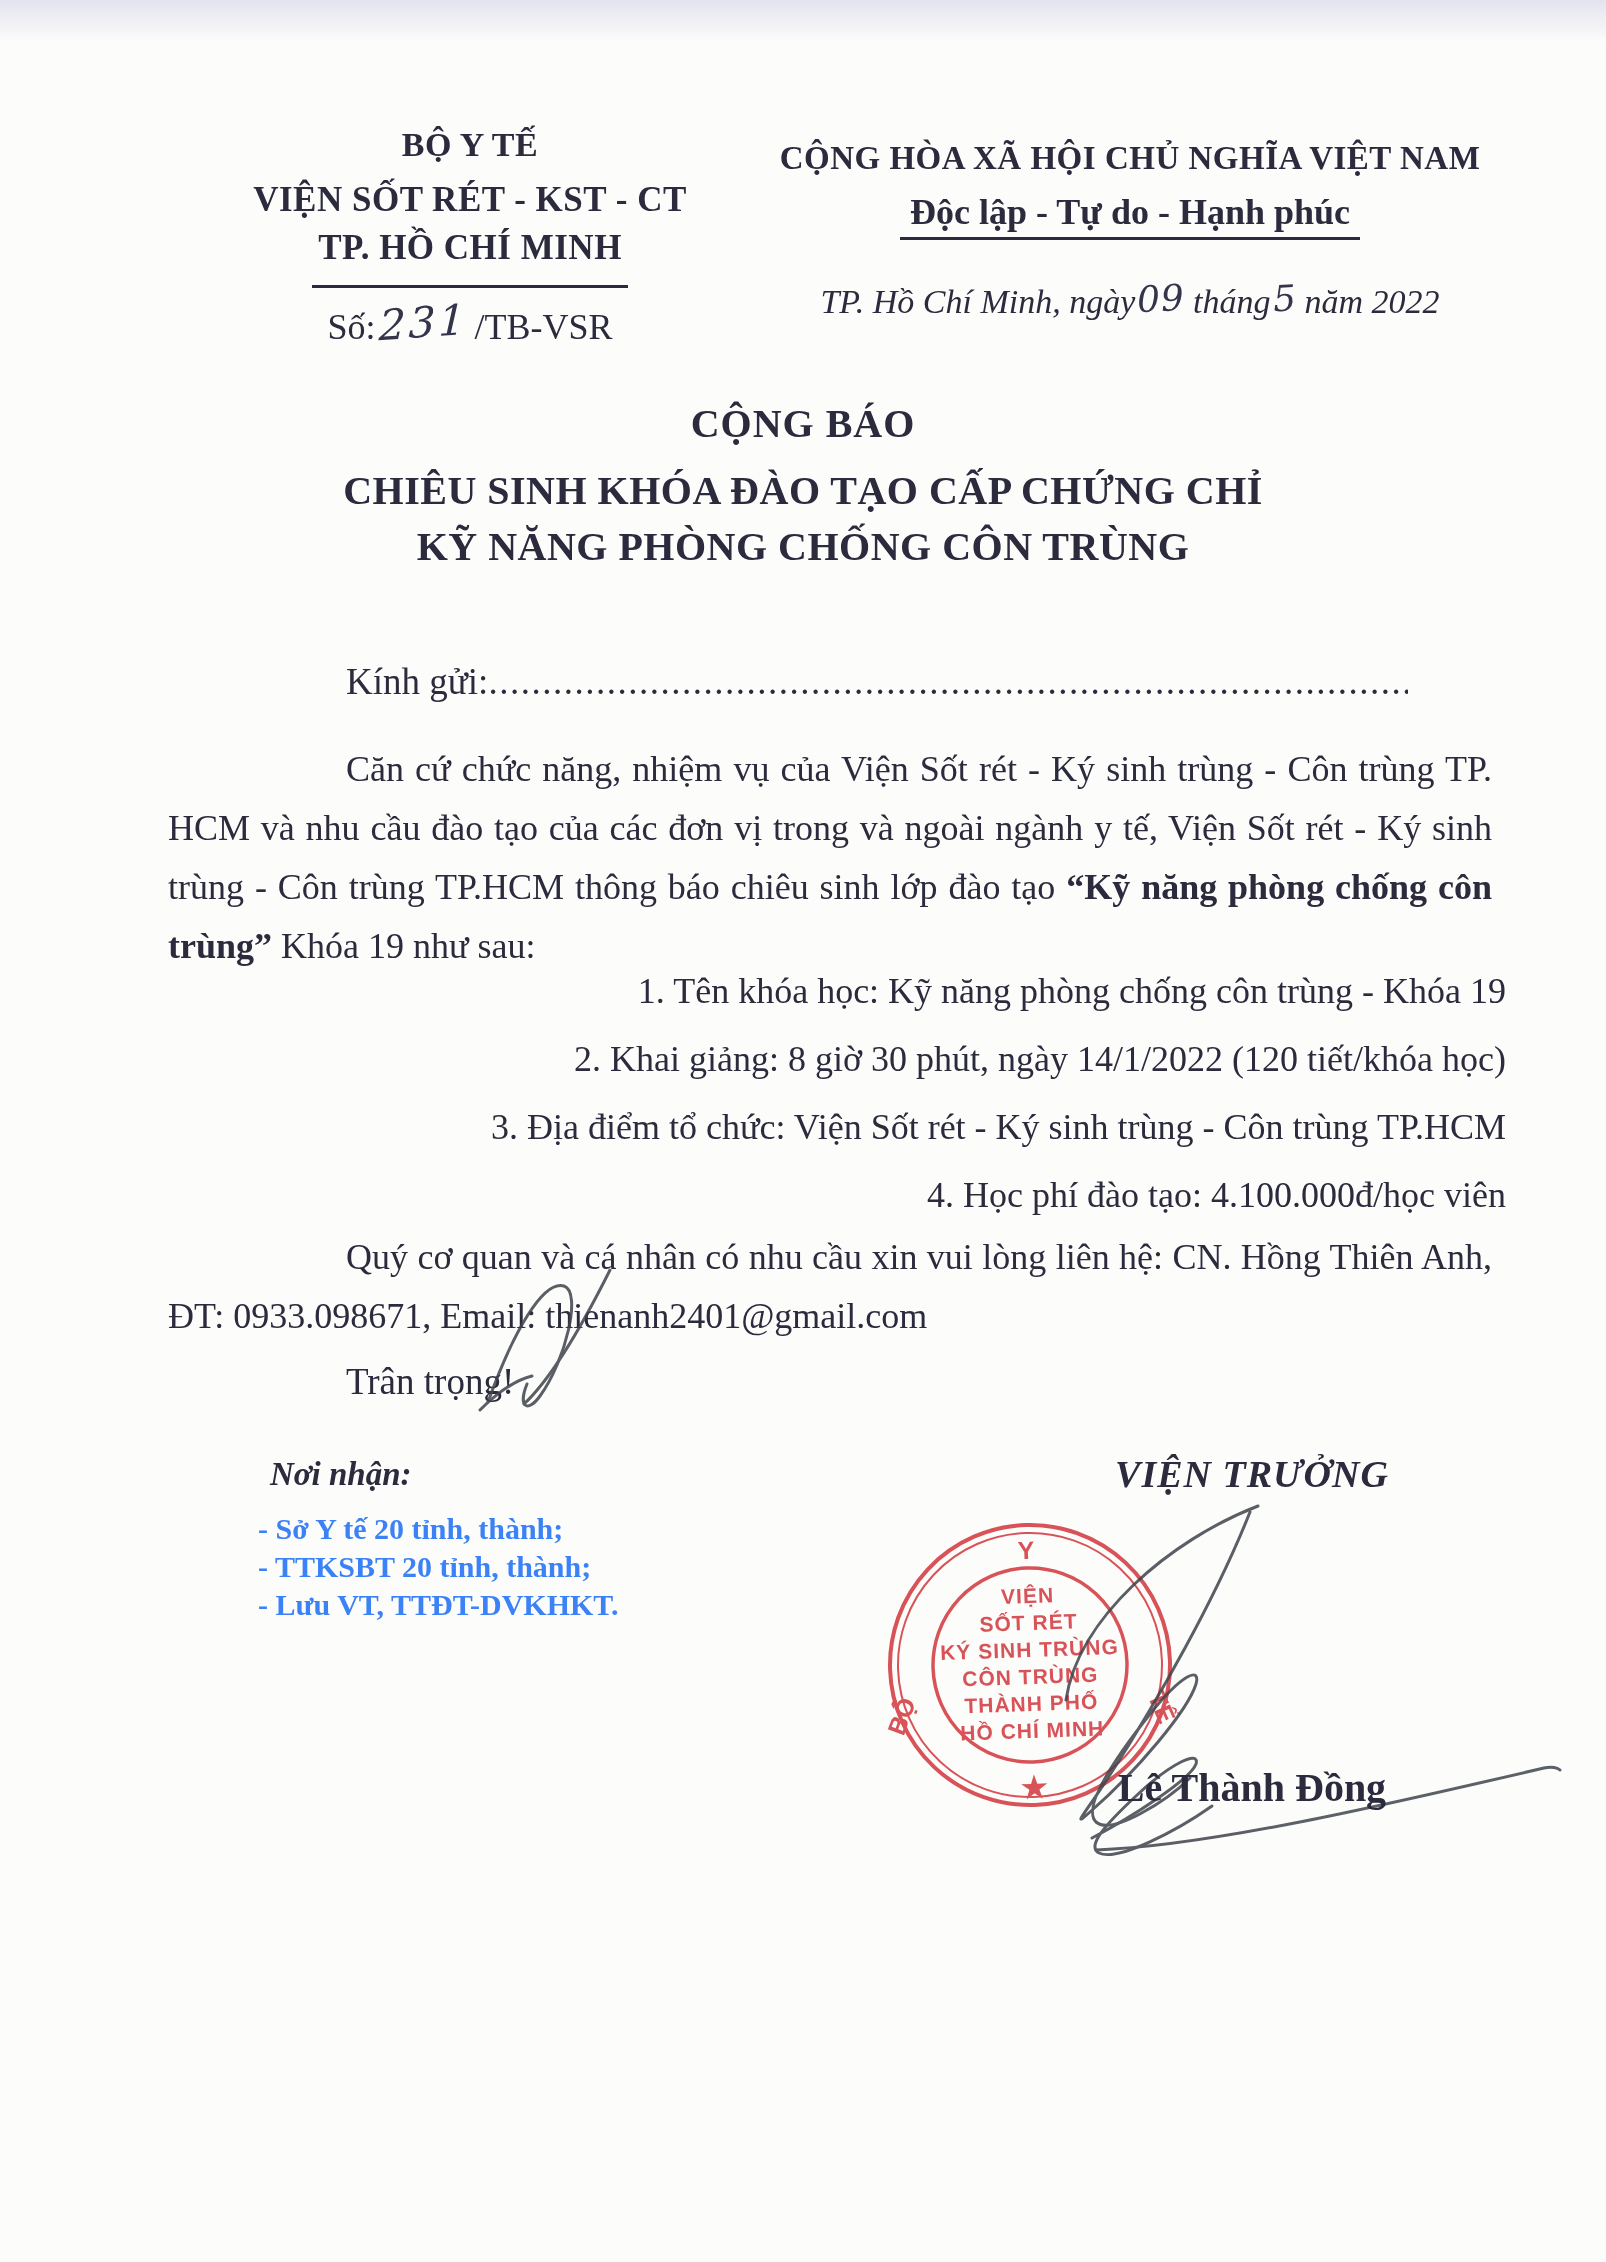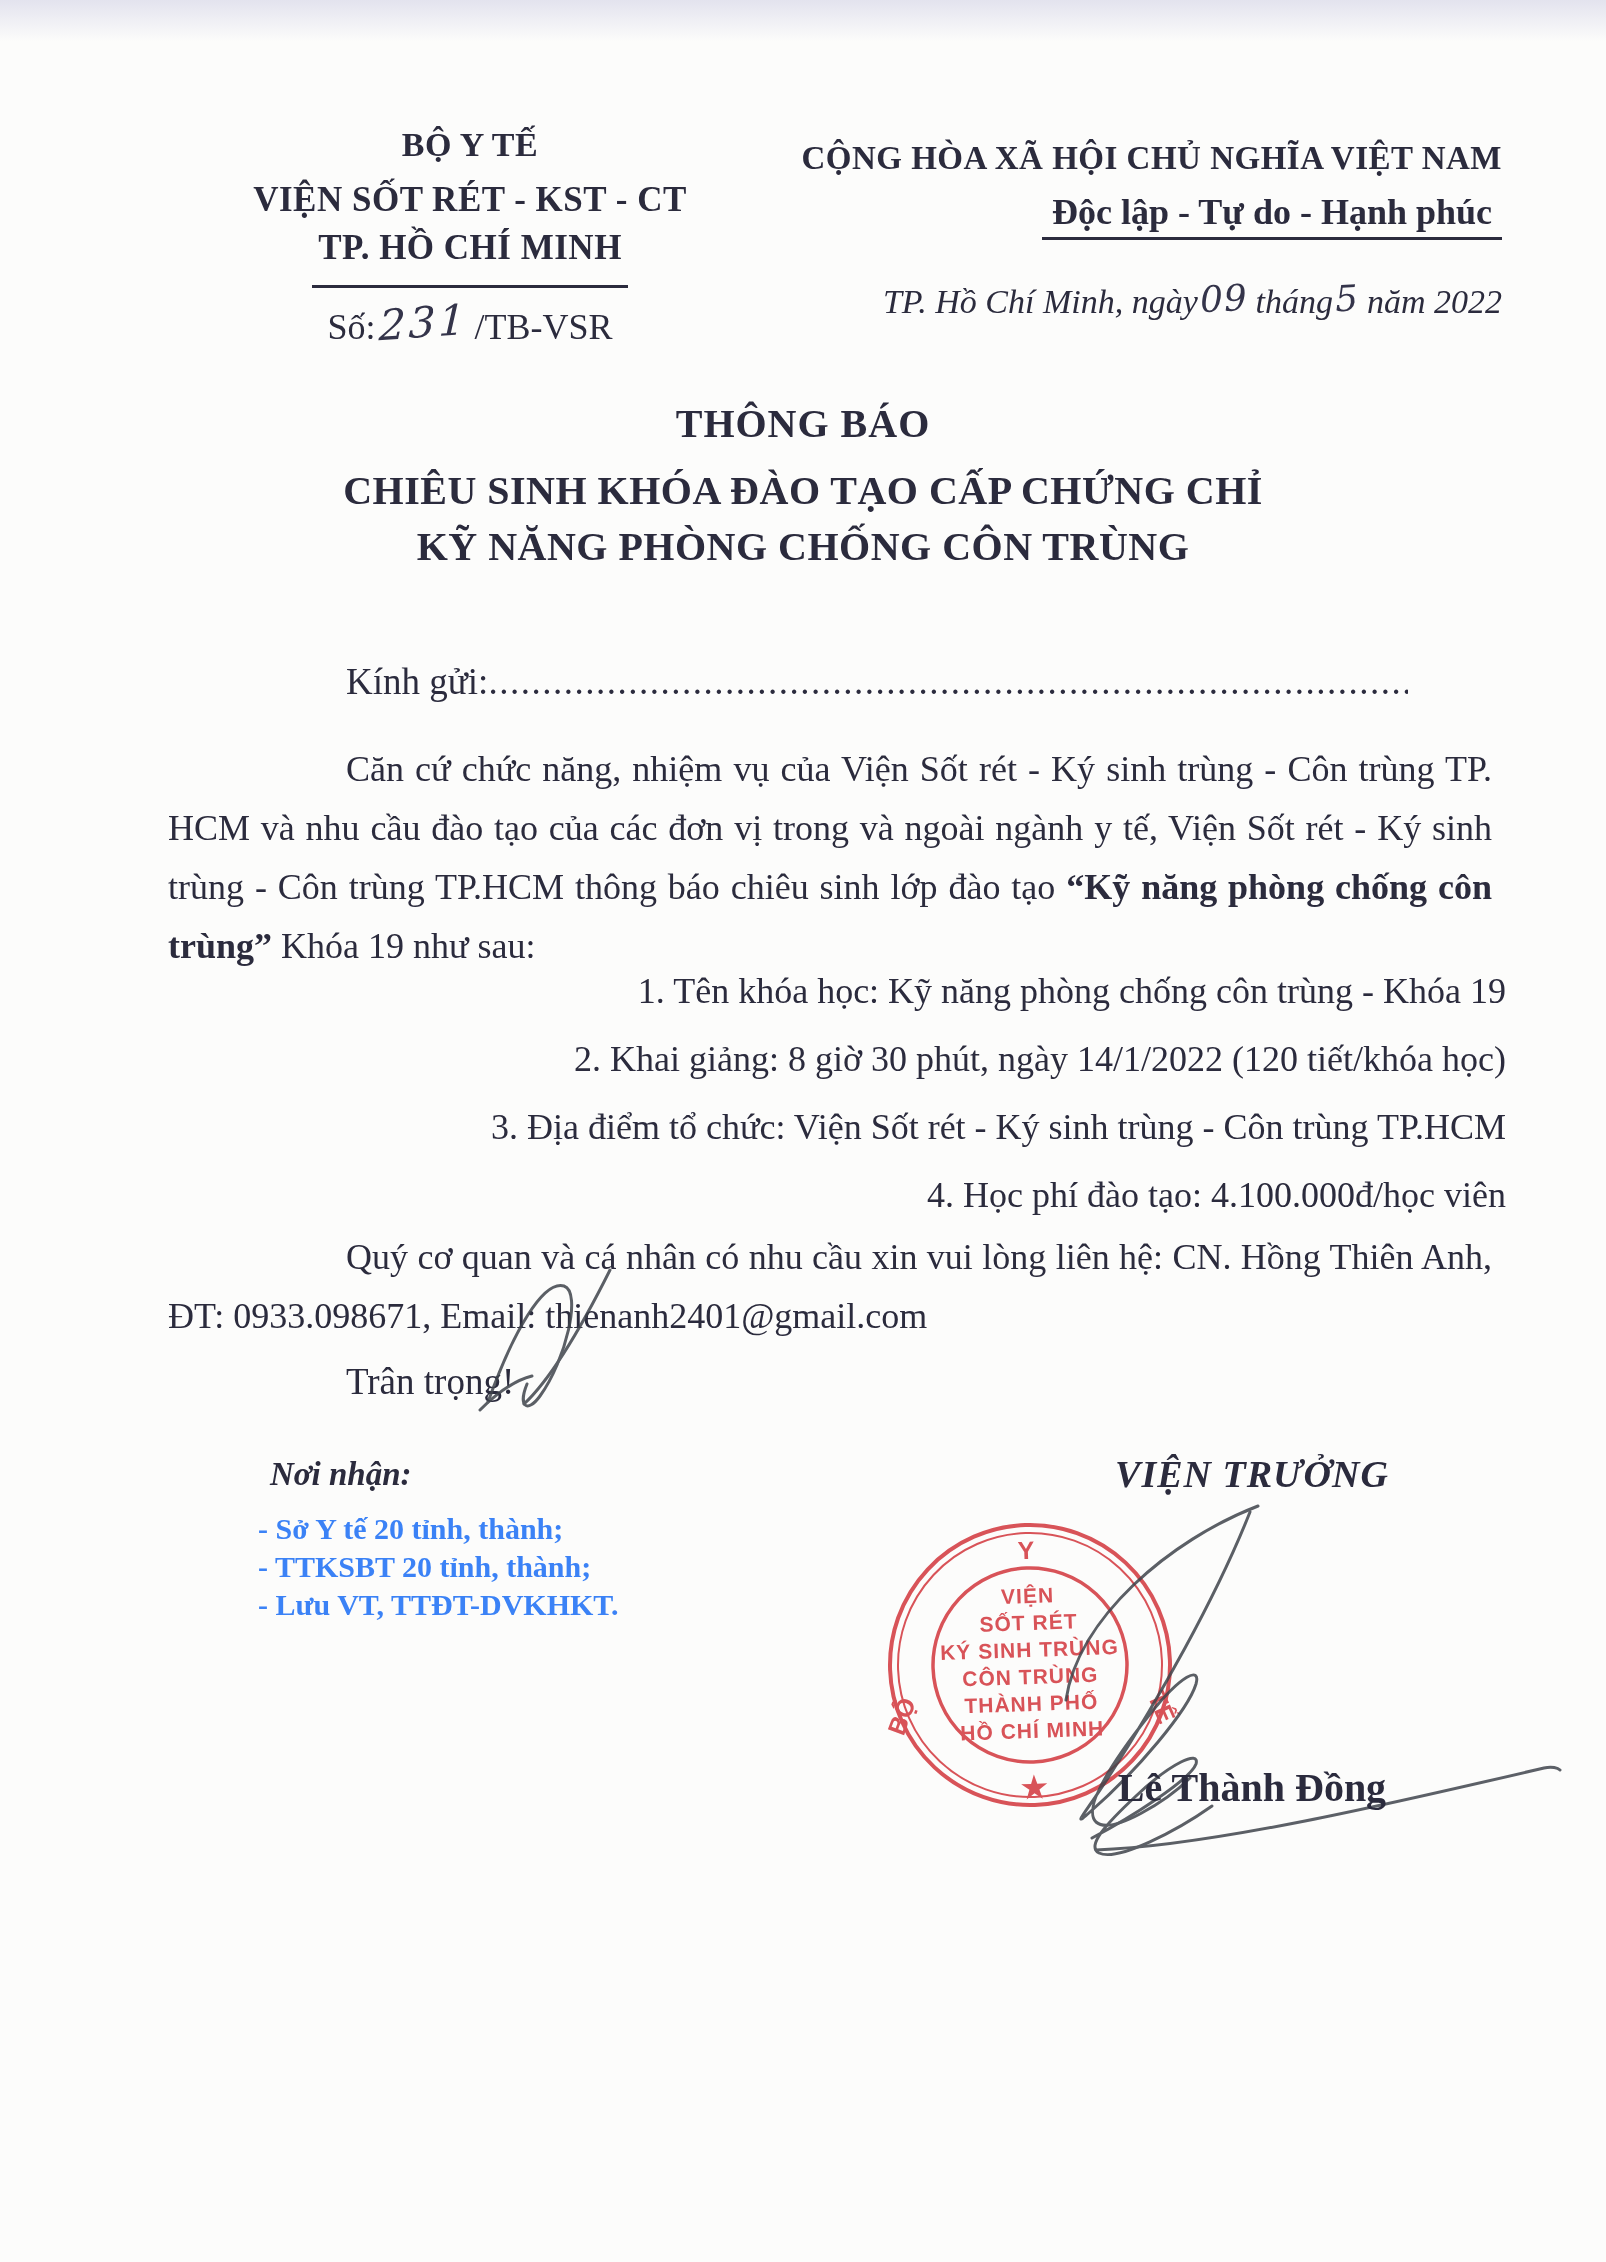--- a/index.html
+++ b/index.html
@@ -27,21 +27,21 @@
     font-family:"DejaVu Serif", serif;
     font-style:italic;
     font-weight:normal;
     font-size:42px;
     letter-spacing:3px;
     transform:rotate(-4deg) skewX(-6deg);
     color:#34344a;
     margin:0 6px 0 4px;
     position:relative;top:-2px;
   }
-  .hright{position:absolute;left:758px;top:140px;width:744px;text-align:right;}
+  .hright{position:absolute;left:758px;top:140px;width:744px;text-align:center;}
   .hr1{font-size:33px;font-weight:bold;letter-spacing:.5px;margin-bottom:14px;}
   .hr2{font-size:36px;font-weight:bold;}
   .hr2 .uline{padding:0 10px 4px 10px;}
   .date-line{font-size:34px;font-style:italic;margin-top:40px;white-space:nowrap;}
   .date-line .handwrite{font-size:36px;letter-spacing:1px;margin:0 8px 0 2px;transform:rotate(-3deg);}
   
   .title{position:absolute;left:0;top:400px;width:1606px;text-align:center;}
   .t1{font-size:40px;font-weight:bold;letter-spacing:1px;margin-bottom:20px;}
   .t2{font-size:40px;font-weight:bold;letter-spacing:.5px;margin-bottom:8px;line-height:48px;}
   
@@ -87,21 +87,21 @@
     <div class="so-line"><span>Số:</span><span class="handwrite">231</span><span>/TB-VSR</span></div>
   </div>
 
   <div class="hright">
     <div class="hr1">CỘNG HÒA XÃ HỘI CHỦ NGHĨA VIỆT NAM</div>
     <div class="hr2"><span class="uline">Độc lập - Tự do - Hạnh phúc</span></div>
     <div class="date-line"><span>TP. Hồ Chí Minh, ngày</span><span class="handwrite">09</span><span>tháng</span><span class="handwrite">5</span><span>năm 2022</span></div>
   </div>
 
   <div class="title">
-    <div class="t1">THÔNG BÁO</div>
+    <div class="t1">CỘNG BÁO</div>
     <div class="t2">CHIÊU SINH KHÓA ĐÀO TẠO CẤP CHỨNG CHỈ</div>
     <div class="t2">KỸ NĂNG PHÒNG CHỐNG CÔN TRÙNG</div>
   </div>
 
   <div class="salutation"><span>Kính gửi:</span><span class="dots">.......................................................................................................................</span></div>
 
   <p class="para indent p-intro"><span>Căn cứ chức năng, nhiệm vụ của Viện Sốt rét - Ký sinh trùng - Côn trùng TP. HCM và nhu cầu đào tạo của các đơn vị trong và ngoài ngành y tế, Viện Sốt rét - Ký sinh trùng - Côn trùng TP.HCM thông báo chiêu sinh lớp đào tạo </span><b>“Kỹ năng phòng chống côn trùng”</b><span> Khóa 19 như sau:</span></p>
 
   <div class="list">
     <div class="li">1. Tên khóa học: Kỹ năng phòng chống côn trùng - Khóa 19</div>

